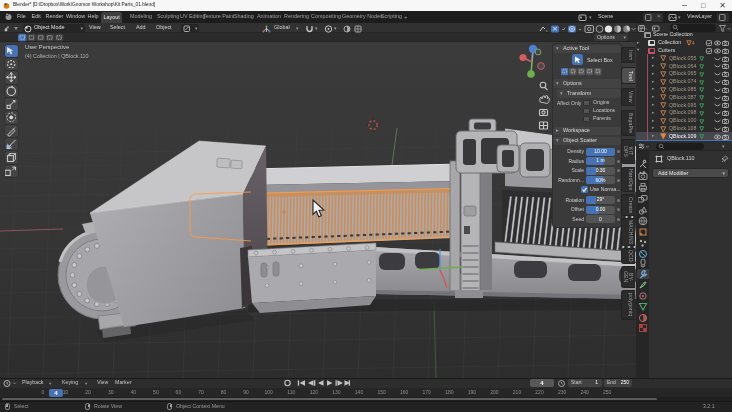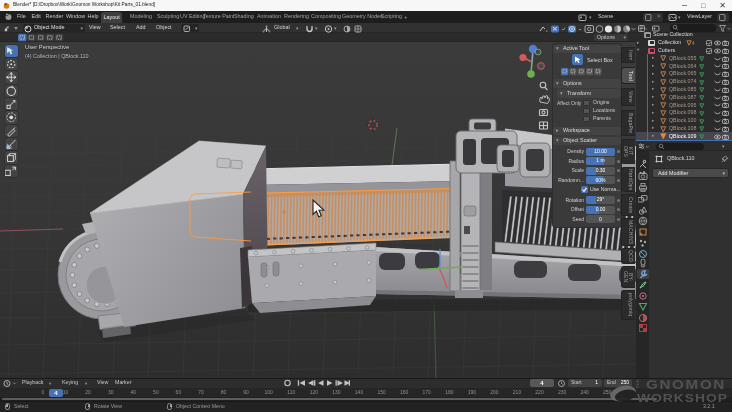--- a/index.html
+++ b/index.html
@@ -1045,22 +1045,12 @@
     <div style="position:absolute;left:14px;top:404px;font-size:5.2px;color:#9a9a9a;">Select</div>
     <div style="position:absolute;left:85px;top:403px;width:5px;height:7px;border:0.6px solid #8a8a8a;border-radius:2.5px 2.5px 2px 2px;">
       <div style="position:absolute;left:2.2px;top:0;width:1.8px;height:2.6px;background:#aaa;border-radius:1.5px 0 0 0;"></div>
     </div>
     <div style="position:absolute;left:94px;top:404px;font-size:5.2px;color:#9a9a9a;">Rotate View</div>
     <div style="position:absolute;left:167px;top:403px;width:5px;height:7px;border:0.6px solid #8a8a8a;border-radius:2.5px 2.5px 2px 2px;">
       <div style="position:absolute;left:2.2px;top:0;width:1.8px;height:2.6px;background:#aaa;border-radius:1.5px 0 0 0;"></div>
     </div>
     <div style="position:absolute;left:176px;top:404px;font-size:5.2px;color:#9a9a9a;">Object Context Menu</div>
     <div style="position:absolute;left:703px;top:404px;font-size:5.2px;color:#9a9a9a;">3.2.1</div>
-    <div class="abs" style="left:600px;top:372px;width:132px;height:36px;">
-<svg width="132" height="36" viewBox="0 0 132 36">
-<g opacity="0.9">
-          <ellipse cx="23" cy="21.5" rx="13" ry="7.5" fill="#6e6e6e" transform="rotate(-14 23 21.5)"></ellipse>
-          <ellipse cx="25.5" cy="23.5" rx="10.8" ry="5.6" fill="#232323" transform="rotate(-14 25.5 23.5)"></ellipse>
-        </g>
-<text x="46" y="17" font-family="Liberation Sans,sans-serif" font-weight="bold" font-size="13.5" letter-spacing="1.5" fill="#525252" textLength="80" lengthAdjust="spacingAndGlyphs">GNOMON</text>
-<text x="37" y="29.5" font-family="Liberation Sans,sans-serif" font-weight="bold" font-size="11.5" letter-spacing="0.8" fill="#525252" textLength="91" lengthAdjust="spacingAndGlyphs">WORKSHOP</text>
-<text x="38.5" y="16.5" font-family="Liberation Sans,sans-serif" font-weight="bold" font-size="4.4" fill="#505050" transform="rotate(-90 38.5 16.5)" letter-spacing="0.2">THE</text>
-</svg></div>
   </div>
 </body></html>

